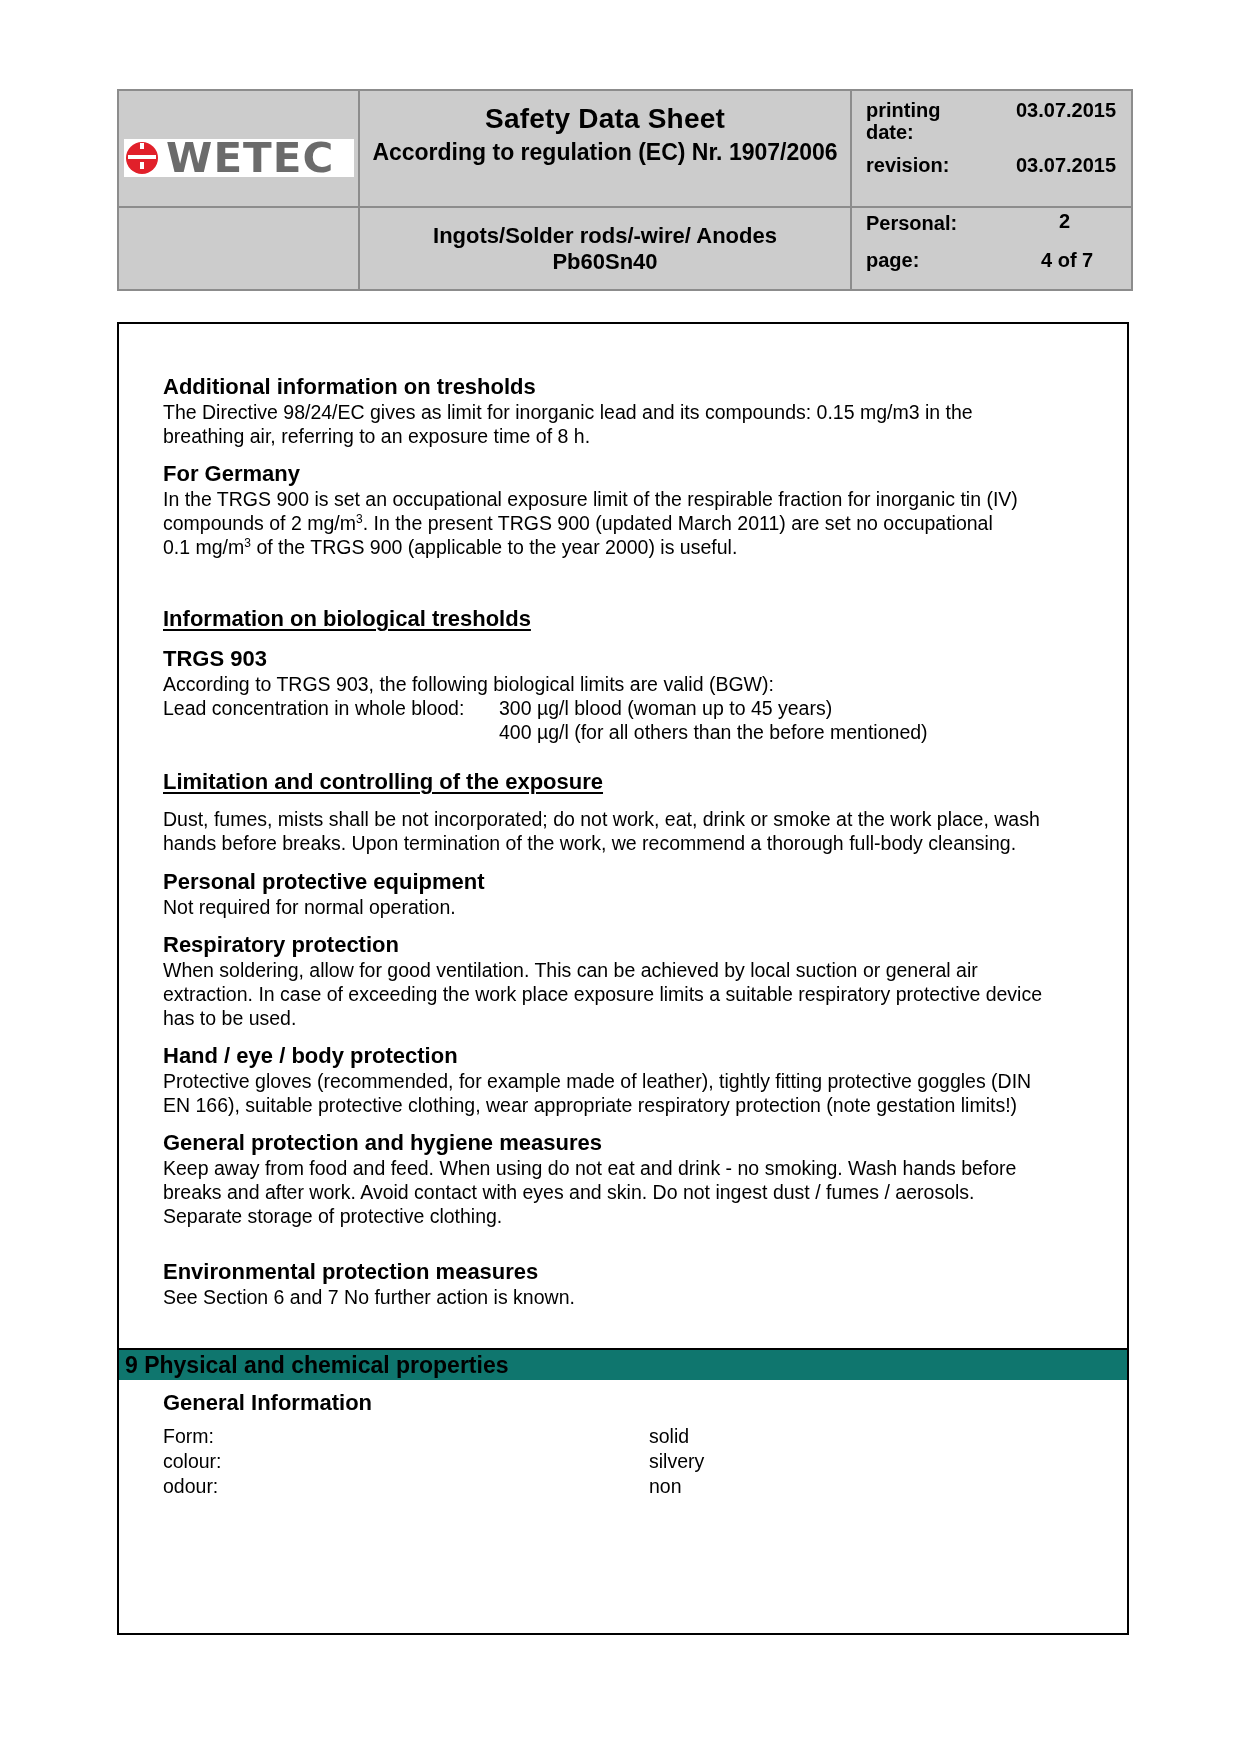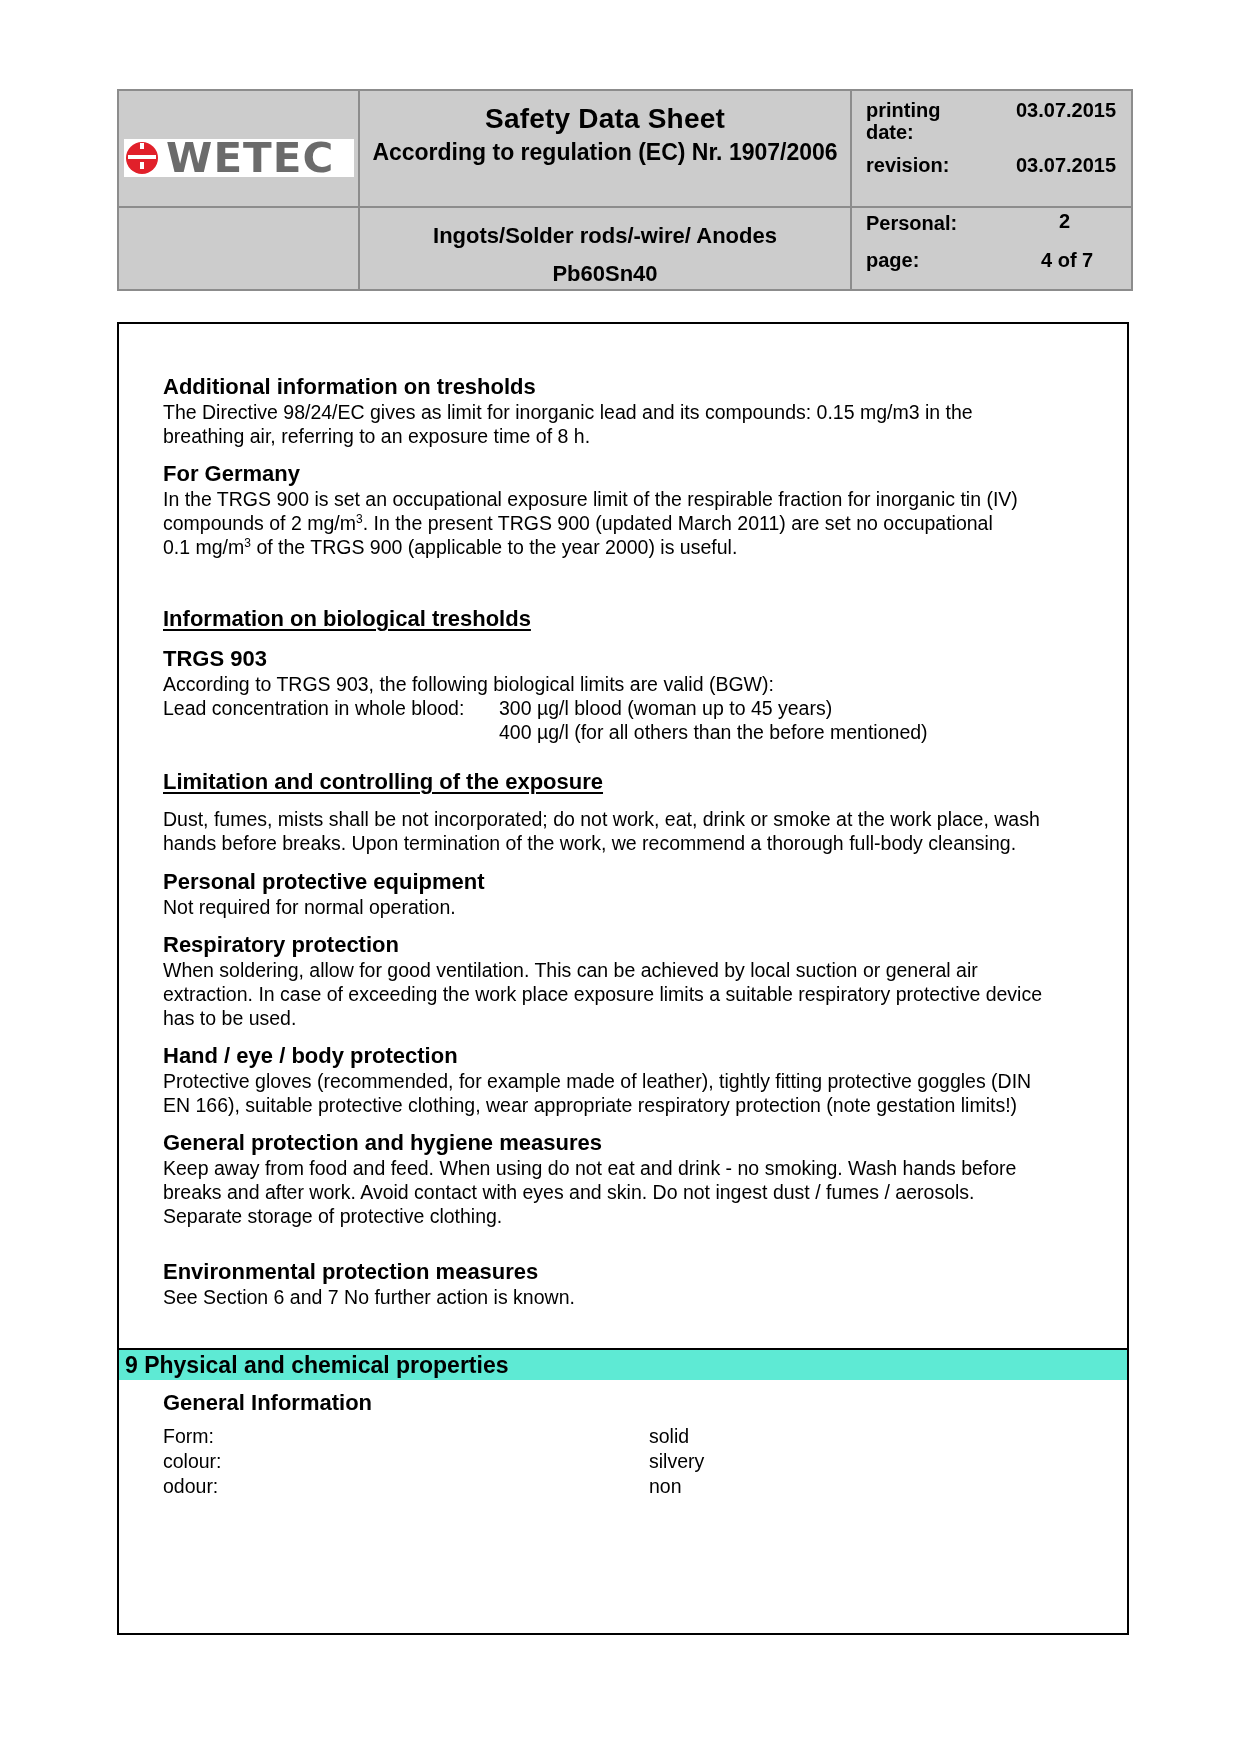--- a/index.html
+++ b/index.html
@@ -14,34 +14,34 @@
   .logo { position:absolute; left:5px; top:48px; width:230px; height:38px; background:#ffffff;
           display:flex; align-items:center; }
   .logo svg { display:block; }
   .logo-text { font-family:"DejaVu Sans", sans-serif; font-weight:bold; font-size:40px;
                color:#6b6b6b; letter-spacing:1px; margin-left:6px; line-height:38px; transform:scaleX(1.05); transform-origin:left; }
   .title-cell { position:absolute; left:241px; width:490px; top:0; height:115px; text-align:center; }
   .title-main { font-size:28px; font-weight:bold; margin-top:12px; letter-spacing:0.2px; }
   .title-sub { font-size:23px; font-weight:bold; margin-top:4px; }
   .prod-cell { position:absolute; left:241px; width:490px; top:117px; height:61px; text-align:center; }
   .prod-name { font-size:22px; font-weight:bold; margin-top:15px; }
-  .prod-code { font-size:22px; font-weight:bold; margin-top:12px; }
+  .prod-code { font-size:22px; font-weight:bold; }
   .meta { position:absolute; font-size:20px; font-weight:bold; }
 
   
   .content { position:absolute; left:117px; top:322px; width:1012px; height:1313px;
              border:2px solid #000; box-sizing:border-box;padding-left:48px; }
   .sec { position:absolute; left:44px; right:20px; }
   .h { font-size:22px; font-weight:bold; line-height:26px; }
   .u { text-decoration:underline; text-underline-offset:3px; }
   .p { font-size:19.5px; line-height:24px; }
   sup { font-size:12px; line-height:0; vertical-align:super; }
   .bio-row { display:flex; font-size:19.5px; line-height:24px; }
   .bio-row .lbl { width:336px; flex:none; }
-  .band { position:absolute; left:0; right:0; top:1024px; height:30px; background:#5eead4;
+  .band { position:absolute; left:0; right:0; top:1024px; height:30px; background:#0f766e;
           border-top:2px solid #000; }
   .band span { font-size:23px; font-weight:bold; margin-left:6px; line-height:30px; }
   .prop-row { display:flex; font-size:19.5px; line-height:25px; }
   .prop-row .k { width:486px; flex:none; }
 </style>
 </head>
 <body>
 
 <div class="hdr">
   <div class="vline" style="left:239px"></div>

